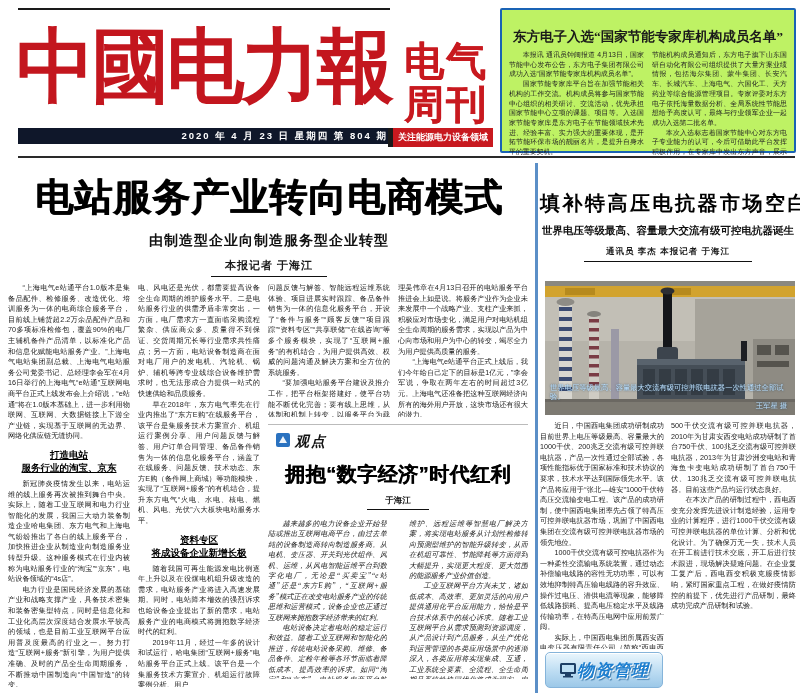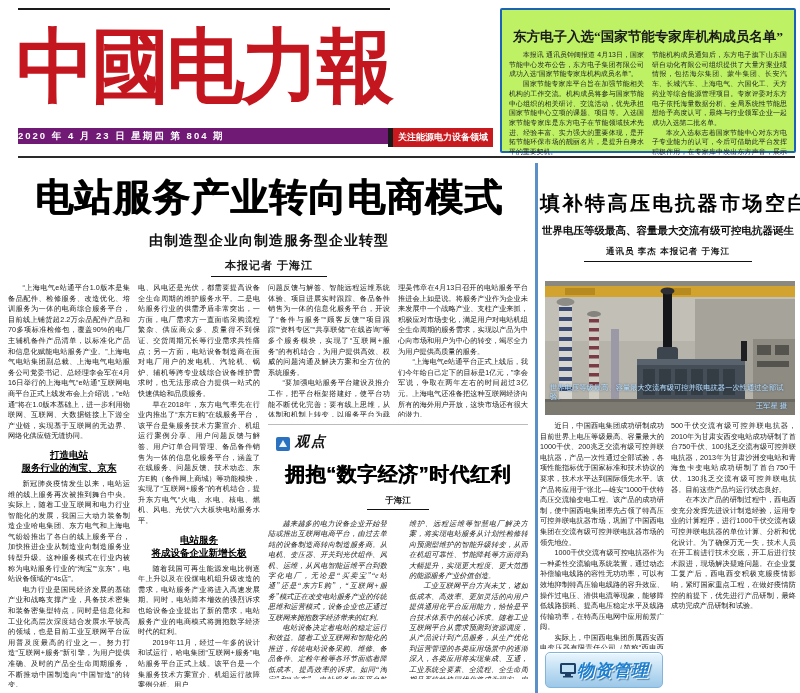--- a/index.html
+++ b/index.html
@@ -14,23 +14,23 @@
   
   #top-rule { left:18px; top:8px; width:372px; height:2px; background:#1a1a1a; }
   #masthead-title {
     left:16px; top:10px; width:376px; height:116px;
     font-family:"DejaVu Serif", serif; font-weight:bold;
     font-size:78px; line-height:112px; text-align:center;
     color:#c3161e; letter-spacing:-3px; transform:scaleY(1.04);
     white-space:nowrap;
   }
   #date-bar {
-    left:18px; top:128px; width:370px; height:16px; background:#701a75;
+    left:18px; top:128px; width:370px; height:16px; background:#0f172a;
     color:#fff; font-size:9.5px; font-weight:bold; line-height:16px;
-    text-align:left; letter-spacing:2px;
+    text-align:right; letter-spacing:2px;
   }
   #header-rule { left:18px; top:156px; width:777px; height:1.5px; background:#2a2a2a; }
   #weekly {
     left:398px; top:40px; width:96px; height:88px;
     color:#c8191f; font-weight:900; font-size:40px; line-height:43px;
     text-align:center; letter-spacing:2px;
     text-shadow:0.6px 0 0 #c8191f;
   }
   #slogan-tick { left:388px; top:128px; width:5px; height:19px; background:#1a1a1a; }
   #slogan-bar {
@@ -76,21 +76,21 @@
   #m-col1 { left:8px;   top:283px; width:122px; height:404px; }
   #m-col2 { left:138px; top:283px; width:122px; height:404px; }
   #m-col3 { left:268px; top:283px; width:122px; height:134px; }
   #m-col4 { left:398px; top:283px; width:130px; height:134px; }
 
   
   #opinion {
     left:268px; top:424px; width:260px; height:266px;
     border-top:1px solid #bbb; padding-top:8px;
   }
-  #opinion .op-head { display:flex; align-items:flex-end; gap:5px; margin-left:2px;padding-left:6px; }
+  #opinion .op-head { display:flex; align-items:flex-start; gap:5px; margin-left:2px;padding-left:6px; }
   #opinion .op-label {
     font-family:"Liberation Serif", serif; font-style:italic; font-weight:bold;
     font-size:14px; color:#111; letter-spacing:2px;
   }
   #opinion .op-title {
     text-align:center; font-size:20px; font-weight:900; margin-top:10px;
     letter-spacing:0.5px; color:#000; text-shadow:0.5px 0 0 #000; white-space:nowrap;
   }
   #opinion .op-byline { text-align:center; font-size:8.5px; font-weight:bold; margin-top:7px; }
   #opinion .op-byline span { display:inline-block; border-bottom:1.5px solid #111; padding:0 18px 2px 18px; }
@@ -145,20 +145,24 @@
   }
 </style>
 </head>
 <body>
 
 <div id="page">
 
   <div class="abs" id="top-rule"></div>
   <div class="abs" id="masthead-title">中國电力報</div>
   <div class="abs" id="date-bar">2020 年 4 月 23 日  星期四  第 804 期</div>
+  <div class="abs" id="weekly">
+    <div>电气</div>
+    <div>周刊</div>
+  </div>
   <div class="abs" id="slogan-tick"></div>
   <div class="abs" id="slogan-bar">关注能源电力设备领域</div>
   <div class="abs" id="header-rule"></div>
 
   <div class="abs" id="top-box">
     <div class="box-title">东方电子入选“国家节能专家库机构成员名单”</div>
     <div class="box-cols">
       <div class="box-col">
         <p class="indent">本报讯 通讯员钟阔报道 4月13日，国家节能中心发布公告，东方电子集团有限公司成功入选“国家节能专家库机构成员名单”。</p>
         <p class="indent">国家节能专家库平台旨在加强节能相关机构的工作交流。机构成员将参与国家节能中心组织的相关研讨、交流活动，优先承担国家节能中心立项的课题、项目等。入选国家节能专家库是东方电子在节能领域技术先进、经验丰富、实力强大的重要体现，是开拓节能环保市场的靓丽名片，是提升自身水平的重要契机。</p>
@@ -181,21 +185,21 @@
     <p>“上海电气e站通平台1.0版本是集备品配件、检修服务、改造优化、培训服务为一体的电商综合服务平台，目前线上铺货超2.2万余品配件产品和70多项标准检修包，覆盖90%的电厂主辅机备件产品清单，以标准化产品和信息化赋能电站服务产业。”上海电气电站集团副总裁、上海电气电站服务公司党委书记、总经理李会军在4月16日举行的上海电气“e站通”互联网电商平台正式上线发布会上介绍说，“e站通”将在1.0版本基础上，进一步利用物联网、互联网、大数据链接上下游全产业链，实现基于互联网的无边界、网络化供应链无缝协同。</p>
     <div class="col-head">打造电站
 服务行业的淘宝、京东</div>
     <p>新冠肺炎疫情发生以来，电站运维的线上服务再次被推到舞台中央。实际上，随着工业互联网和电力行业智能化的发展，我国三大动力装备制造企业哈电集团、东方电气和上海电气纷纷推出了各自的线上服务平台，加快推进企业从制造业向制造服务业转型升级。这种服务模式在行业内被称为电站服务行业的“淘宝”“京东”，电站设备领域的“4s店”。</p>
     <p>电力行业是国民经济发展的基础产业和战略支撑产业，具备技术密集和装备密集型特点，同时是信息化和工业化高层次深度结合发展水平较高的领域，也是目前工业互联网平台应用普及度最高的行业之一。努力打造“互联网+服务”新引擎，为用户提供准确、及时的产品全生命周期服务，不断推动中国制造向“中国智造”的转变。</p>
 
   </div>
   <div class="abs col" id="m-col2">
     <p style="text-indent:0">电、风电还是光伏，都需要提高设备全生命周期的维护服务水平。二是电站服务行业的供需矛盾非常突出，一方面，电厂需求方一直面临采购流程繁杂、供应商众多、质量得不到保证、交货周期冗长等行业需求共性痛点；另一方面，电站设备制造商在面对电厂用户的发电机、汽轮机、锅炉、辅机等跨专业线综合设备维护需求时，也无法形成合力提供一站式的快速供给和品质服务。</p>
     <p>早在2018年，东方电气率先在行业内推出了“东方E购”在线服务平台，该平台是集服务技术方案宣介、机组运行案例分享、用户问题反馈与解答、用户订单合同管理、备品备件销售为一体的信息化服务平台，涵盖了在线服务、问题反馈、技术动态、东方E购（备件网上商城）等功能模块，实现了“互联网+服务”的有机结合，提升东方电气“火电、水电、核电、燃机、风电、光伏”六大板块电站服务水平。</p>
-    <div class="col-head">电站服务
+    <div class="col-head">资料专区
 将成设备企业新增长极</div>
     <p>随着我国可再生能源发电比例逐年上升以及在役煤电机组升级改造的需求，电站服务产业将进入高速发展期。同时，电站降本增效的强烈诉求也给设备企业提出了新的需求，电站服务产业的电商模式将拥抱数字经济时代的红利。</p>
     <p>2019年11月，经过一年多的设计和试运行，哈电集团“互联网+服务”电站服务平台正式上线。该平台是一个集服务技术方案宣介、机组运行故障案例分析、用户</p>
   </div>
   <div class="abs col" id="m-col3">
     <p style="text-indent:0">问题反馈与解答、智能远程运维系统体验、项目进展实时跟踪、备品备件销售为一体的信息化服务平台，开设了“备件与服务”“顾客反馈”“项目跟踪”“资料专区”“共享联储”“在线咨询”等多个服务模块，实现了“互联网+服务”的有机结合，为用户提供高效、权威的问题沟通及解决方案和全方位的系统服务。</p>
     <p>“要加强电站服务平台建设及推介工作，把平台框架搭建好，使平台功能不断优化完善；要有线上思维，从体制和机制上转变，以服务平台为载体做大做强哈电集团的服务产业。”哈电集团党委副书记、总经</p>
   </div>
   <div class="abs col" id="m-col4">
     <p style="text-indent:0">理吴伟章在4月13日召开的电站服务平台推进会上如是说。将服务产业作为企业未来发展中一个战略产业、支柱产业来抓，积极应对市场变化，满足用户对电站机组全生命周期的服务需求，实现以产品为中心向市场和用户为中心的转变，竭尽全力为用户提供高质量的服务。</p>

